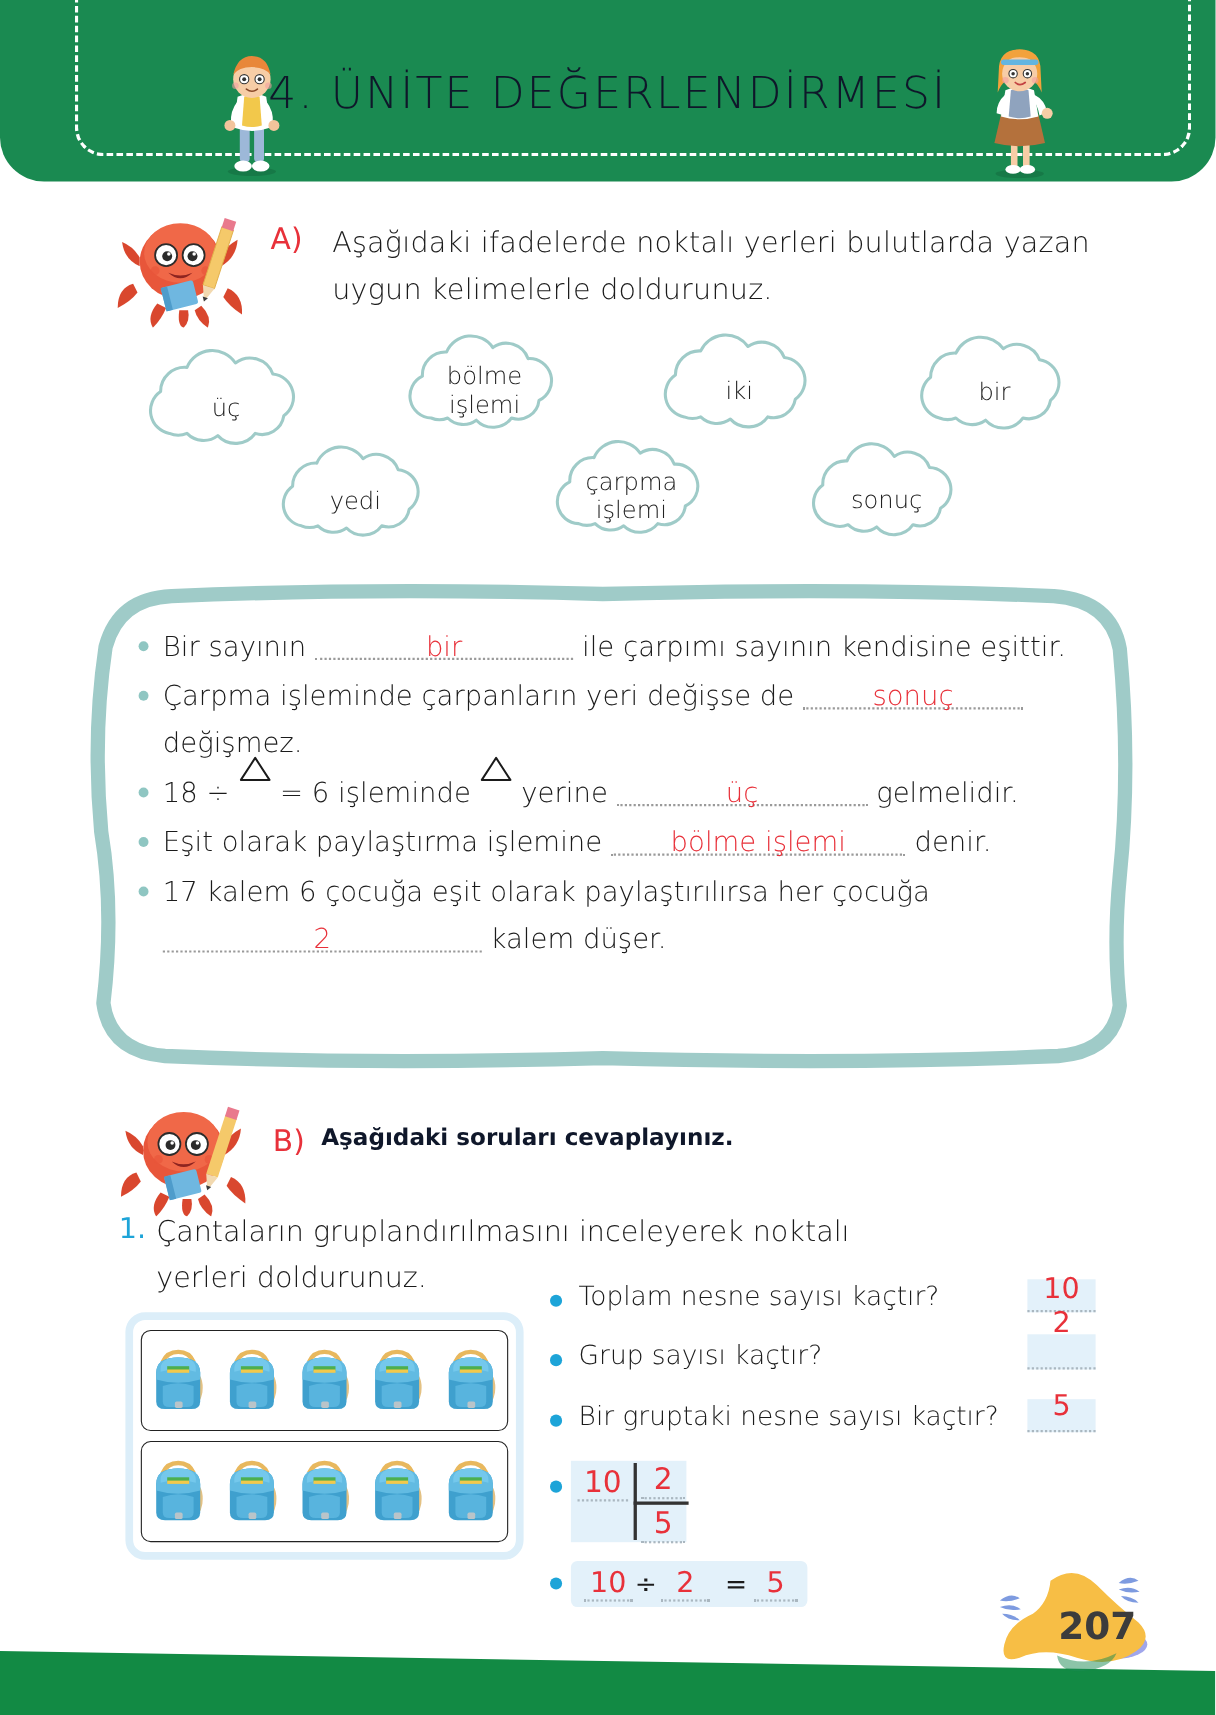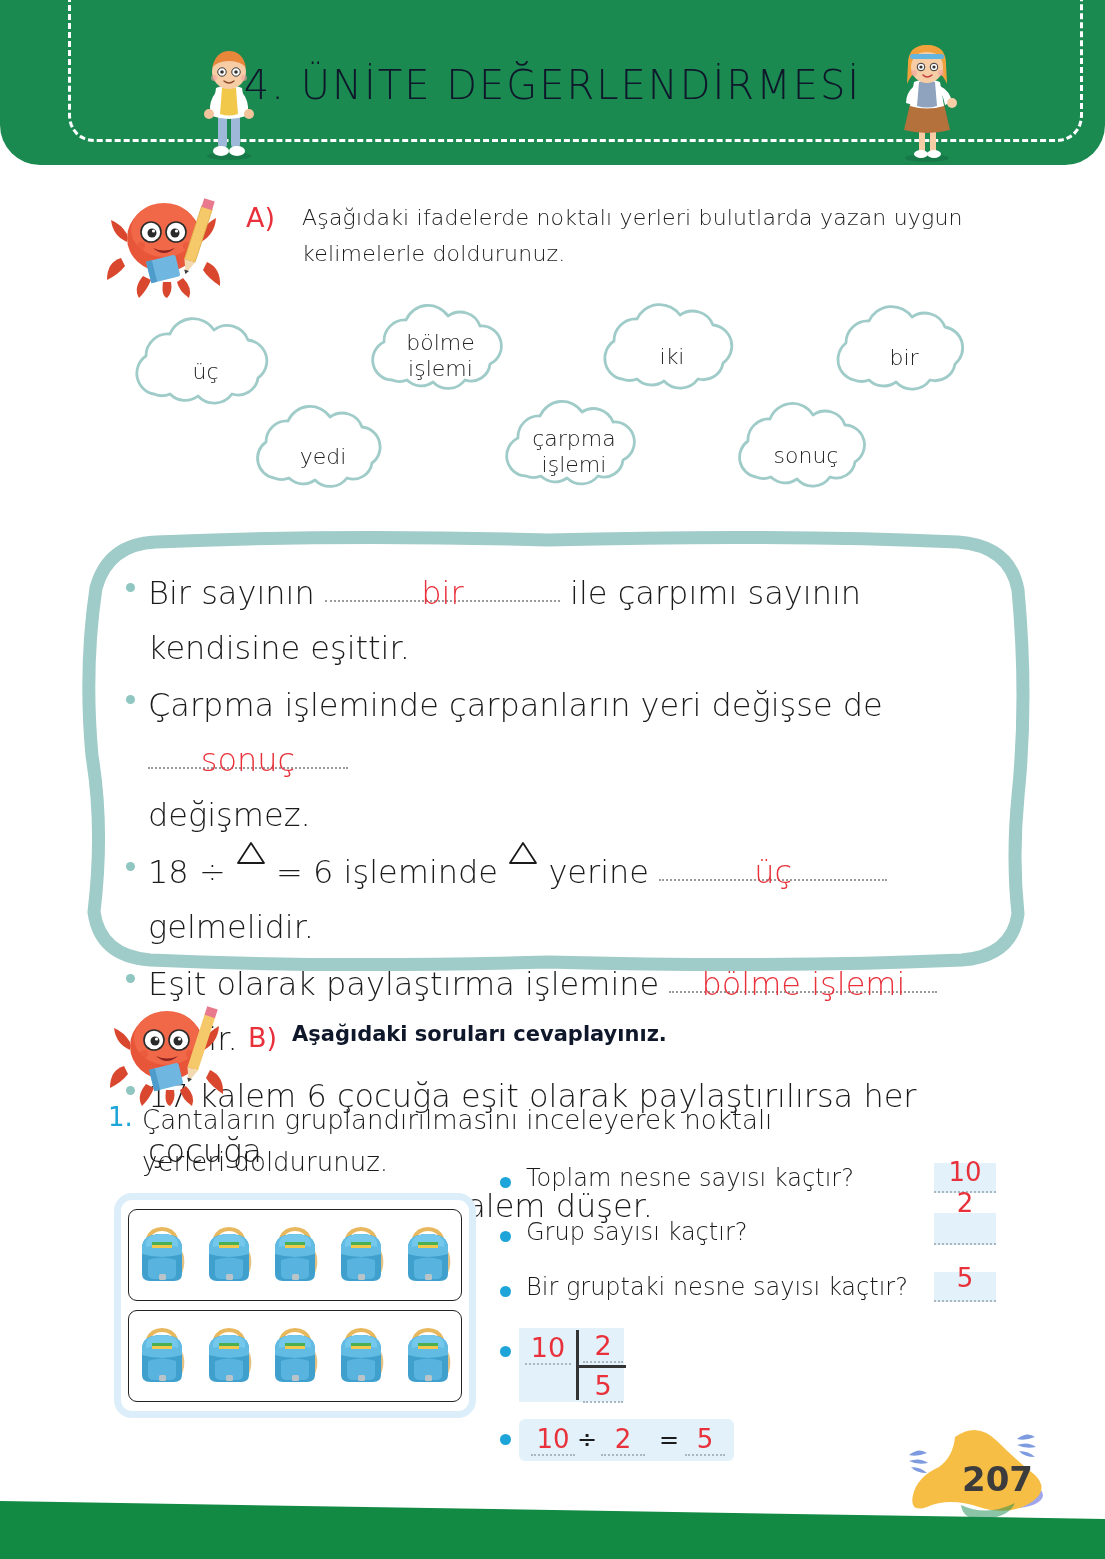--- a/index.html
+++ b/index.html
@@ -43,21 +43,21 @@
   .octo { position: absolute; }
 
   
   .sec-a-label {
     position: absolute; left: 246px; top: 202px;
     color: #E8313A; font-size: 27px;
     font-family: "DejaVu Sans", sans-serif; font-weight: 400;
   }
   .sec-a-text {
     position: absolute; left: 302px; top: 200px; width: 700px;
-    font-size: 22px; color: #1b1b1b; line-height: 1.65;
+    font-size: 26px; color: #1b1b1b; line-height: 1.65;
     font-family: "DejaVu Sans", sans-serif; font-weight: 300;
     letter-spacing: 0.2px;
   }
 
   
   .cloud { position: absolute; }
   .cloud svg { display: block; overflow: visible; }
   .cloud-label {
     position: absolute; left: 0; top: 0; width: 100%; height: 100%;
     display: flex; align-items: center; justify-content: center;
@@ -66,21 +66,21 @@
   }
 
   
   .wavybox { position: absolute; left: 78px; top: 528px; width: 955px; height: 445px; }
   .wavybox svg { position: absolute; left: 0; top: 0; }
   .wavy-content {
     position: absolute; left: 48px; top: 38px; width: 868px;
   }
   .bullet-line {
     position: relative;
-    font-size: 32px; color: #1b1b1b;
+    font-size: 25px; color: #1b1b1b;
     font-family: "DejaVu Sans", sans-serif; font-weight: 300;
     line-height: 1.72;
     padding-left: 22px;
     margin-bottom: 2px;
   }
   .bullet-line::before {
     content: "";
     position: absolute; left: 0; top: 17px;
     width: 9px; height: 9px; border-radius: 50%;
     background: #8FC6C2;

